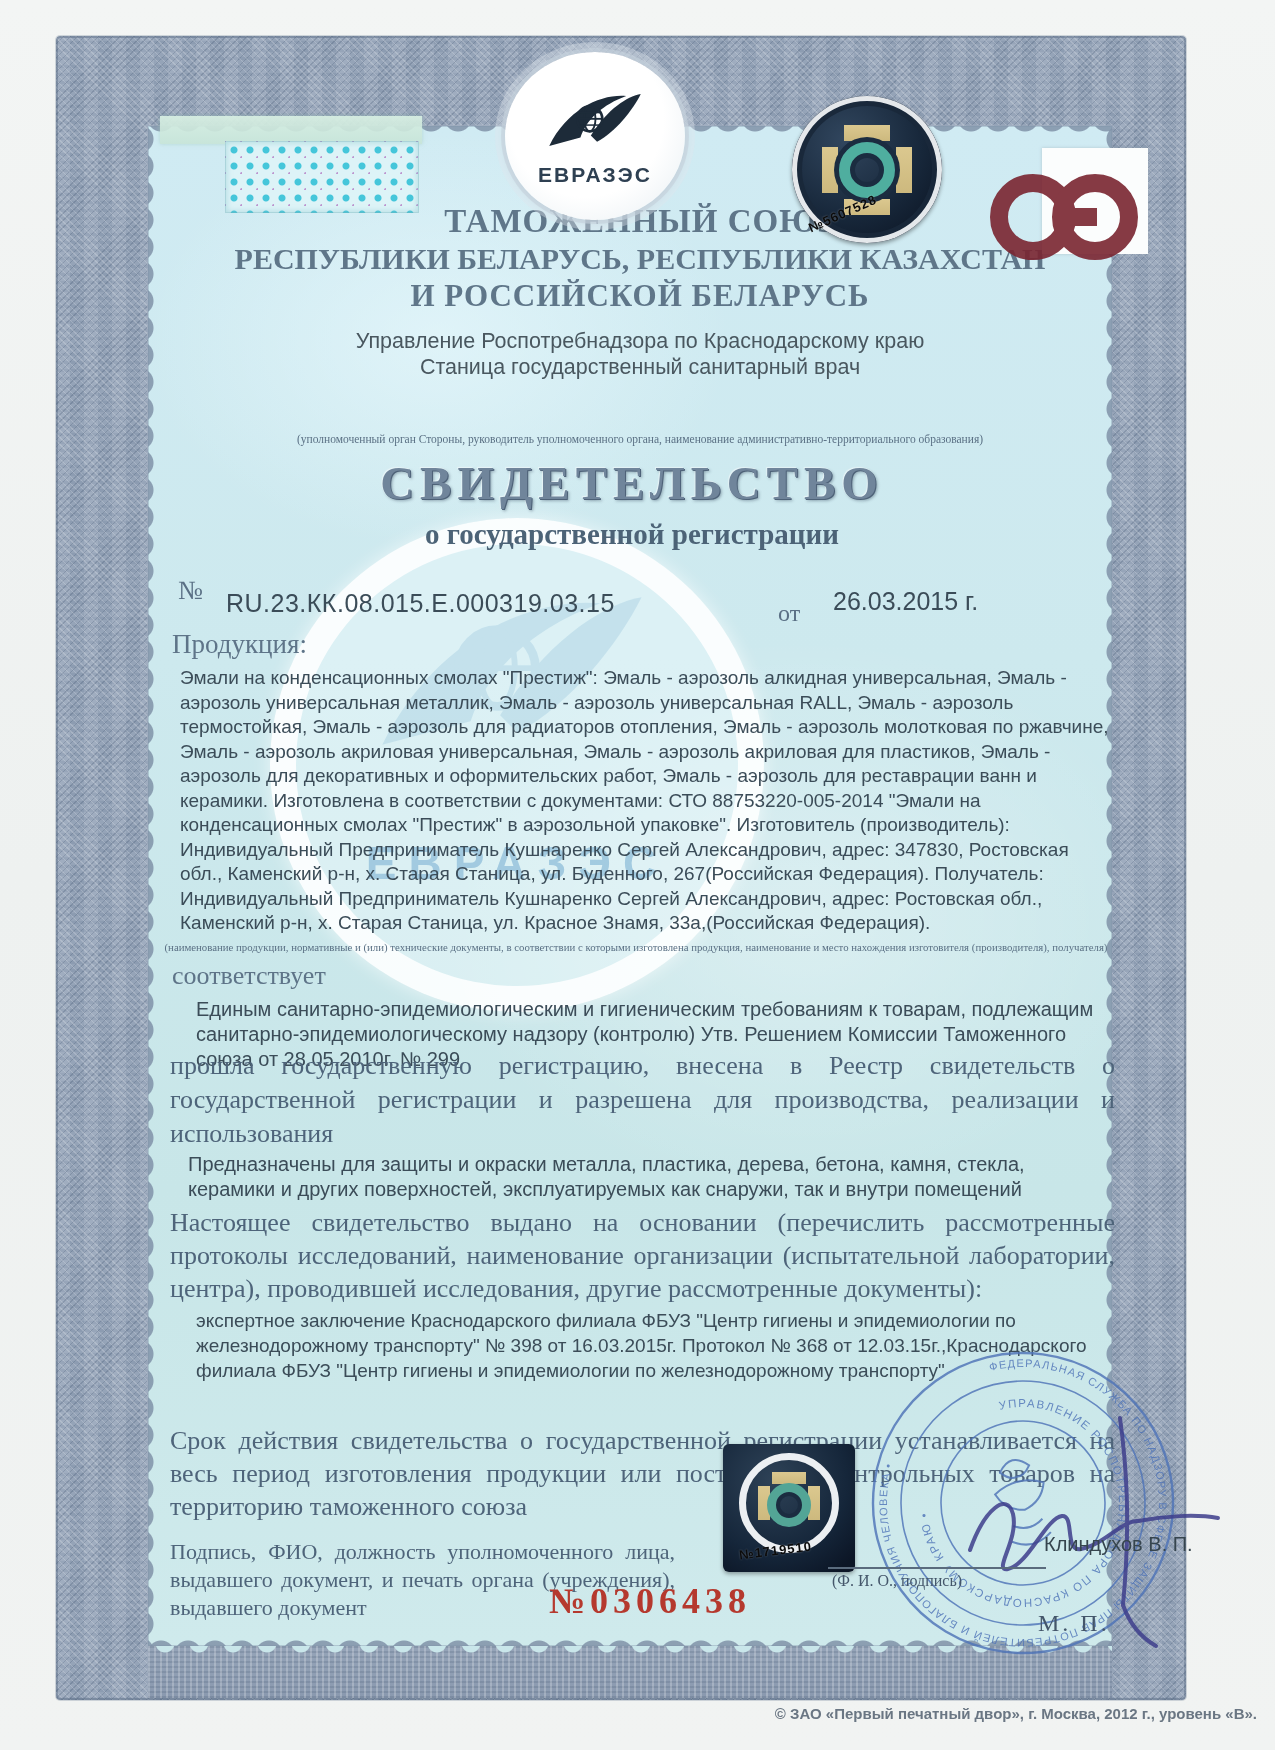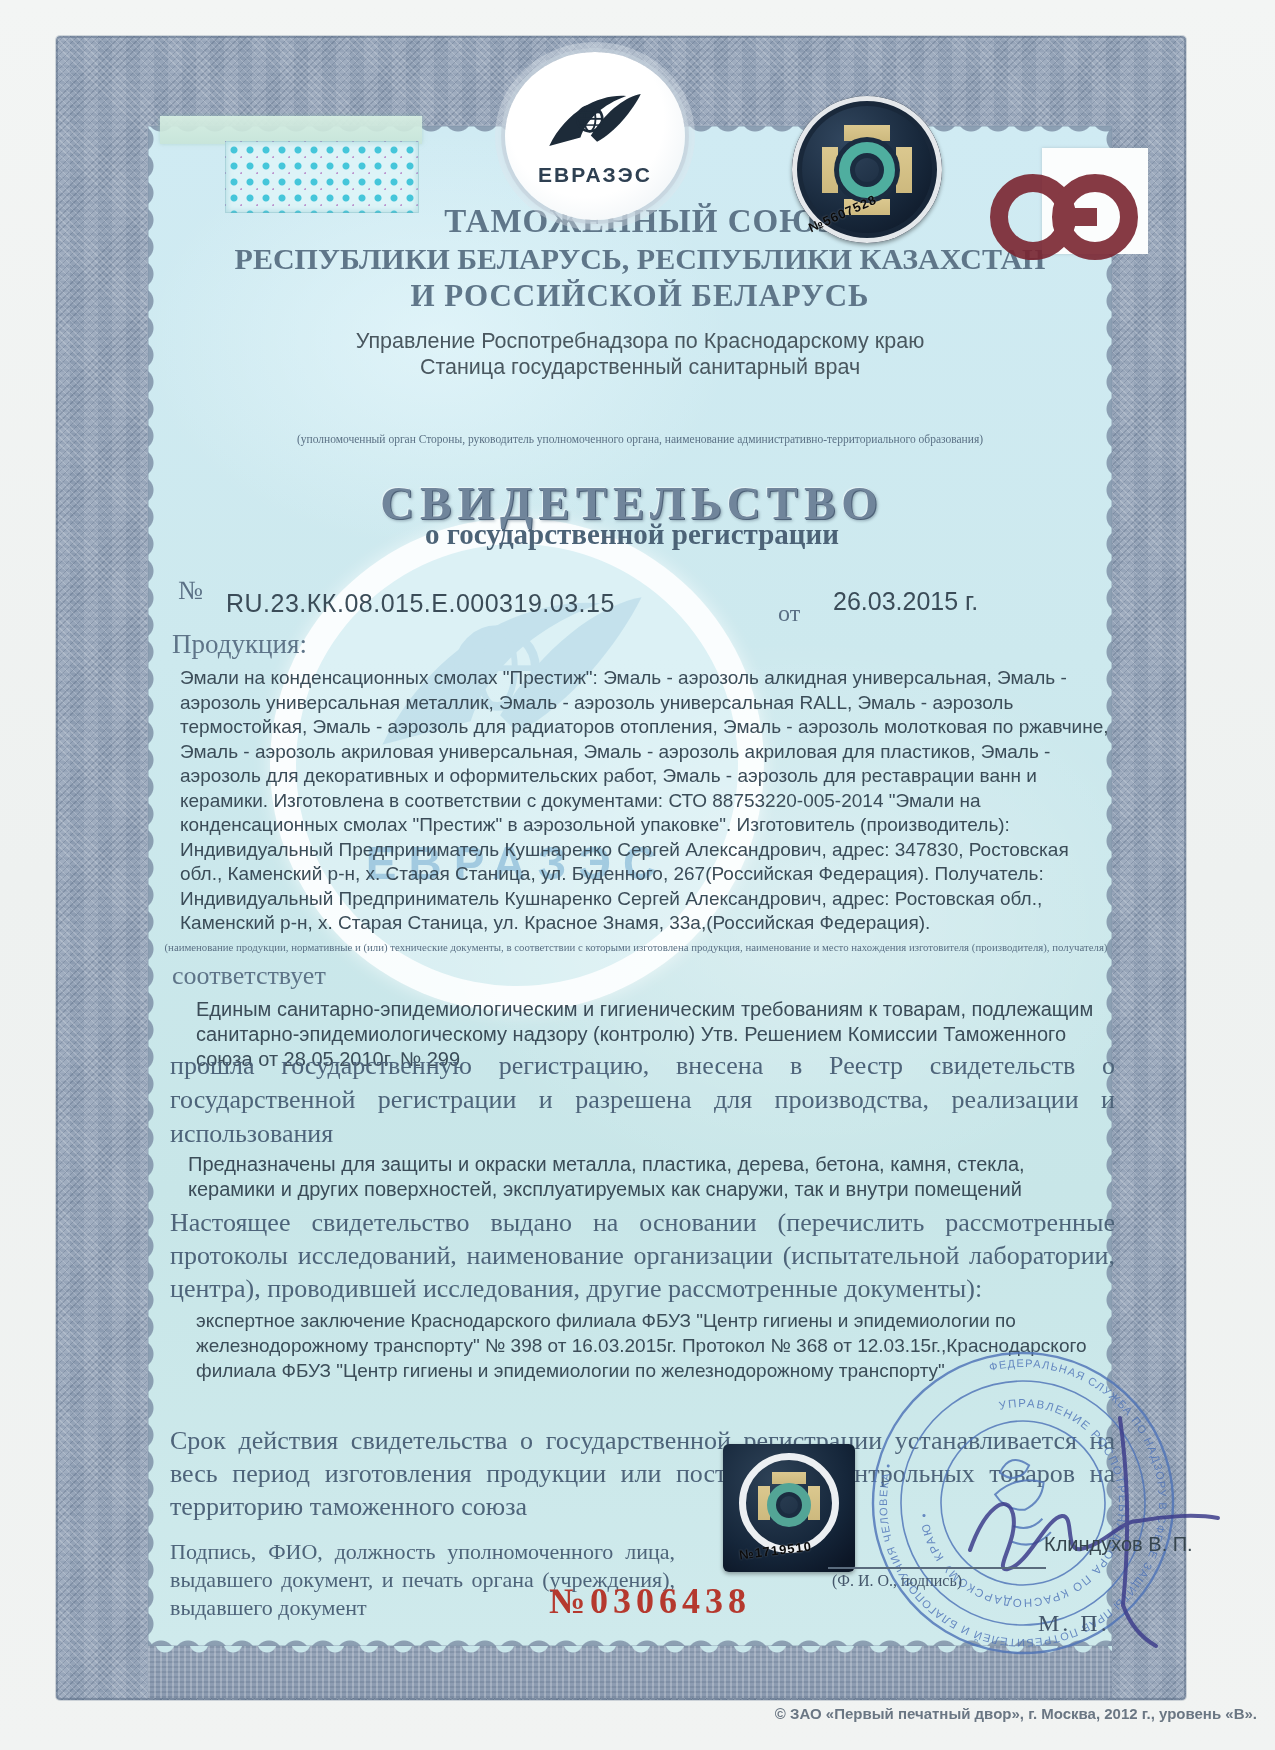--- a/index.html
+++ b/index.html
@@ -92,21 +92,21 @@
   .sans{font-family:"Liberation Sans",sans-serif;}
   .union{left:230px;top:203px;width:820px;text-align:center;font-family:"Liberation Serif",serif;
     font-weight:bold;color:#5f7689;line-height:37px;}
   .union .l1{font-size:33px;letter-spacing:1px;}
   .union .l2{font-size:30px;}
   .union .l3{font-size:31px;letter-spacing:1px;}
   .authority{left:230px;top:328px;width:820px;text-align:center;font-size:21.5px;line-height:26px;color:#49575f;}
   .caption1{left:210px;top:433px;width:860px;text-align:center;font-size:11.5px;color:#5a7084;}
   .doc-title{left:150px;top:456px;width:964px;text-align:center;font-weight:bold;font-size:47px;
     letter-spacing:6px;color:#70859b;
-    text-shadow:1px 1px 0 #4e6278,-1px -1px 1px rgba(255,255,255,.5),2px 2px 3px rgba(60,80,100,.45);margin-top:20px;}
+    text-shadow:1px 1px 0 #4e6278,-1px -1px 1px rgba(255,255,255,.5),2px 2px 3px rgba(60,80,100,.45);}
   .doc-subtitle{left:150px;top:518px;width:964px;text-align:center;font-weight:bold;font-size:29px;color:#4c6377;}
   .reg-no-label{left:178px;top:576px;font-size:26px;color:#5a7085;}
   .reg-no{left:226px;top:589px;font-size:25px;color:#3b4c58;letter-spacing:.5px;}
   .reg-date-label{left:778px;top:600px;font-size:24px;color:#5a7085;text-align:right;}
   .reg-date{left:833px;top:587px;font-size:25px;color:#3b4c58;}
   .prod-head{left:172px;top:629px;font-size:27px;color:#5e7488;}
   .prod-body{left:180px;top:666px;width:932px;font-size:19px;line-height:24.5px;color:#3b4c58;}
   .caption2{left:152px;top:941px;width:968px;text-align:center;font-size:10.8px;color:#5a7084;}
   .comply-head{left:172px;top:961px;font-size:26px;color:#5e7488;}
   .comply-body{left:196px;top:997px;width:905px;font-size:20px;line-height:25px;color:#3b4c58;}

